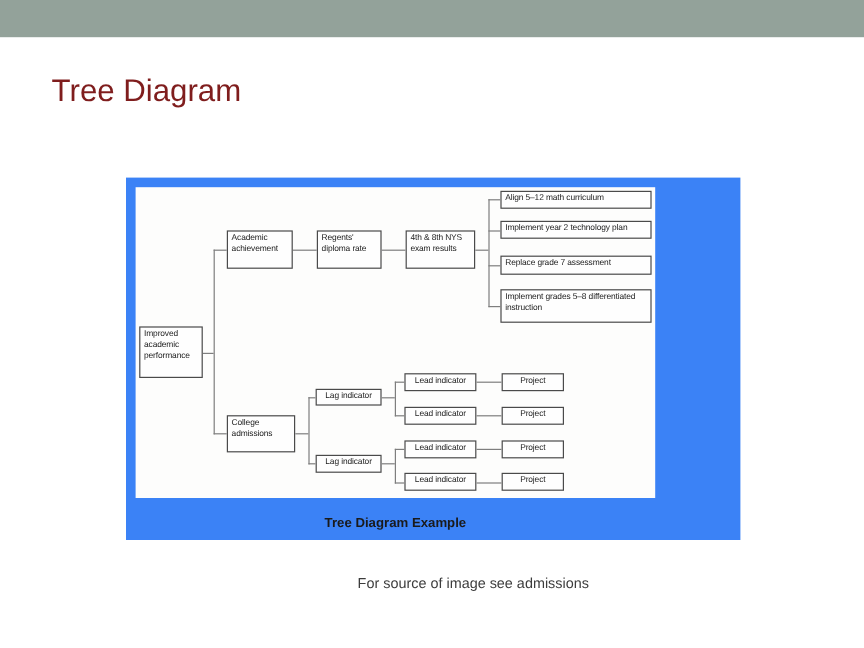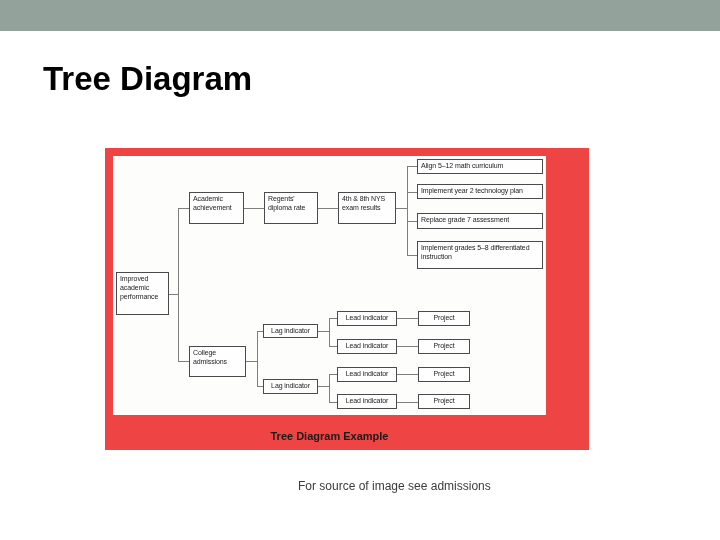--- a/index.html
+++ b/index.html
@@ -16,31 +16,32 @@
   }
   .topbar {
     position: absolute;
     left: 0; top: 0;
     width: 720px; height: 31px;
     background: #93a29a;
   }
   .title {
     position: absolute;
     left: 43px; top: 60px;
-    font-size: 33px;
-    font-weight: 700;
-    color: #000000;
+    font-size: 26px;
+    font-weight: 400;
+    color: #7f1d1d;
     letter-spacing: 0px;
     white-space: nowrap;
   }
   .figure {
     position: absolute;
     left: 105px; top: 148px;
     width: 484px; height: 302px;
-    background: #ef4444;
+    background: #3b82f6;
+    padding-left: 28px;
   }
   .canvas {
     position: absolute;
     left: 8px; top: 8px;
     width: 433px; height: 259px;
     background: #fdfdfc;
   }
   .node {
     position: absolute;
     box-sizing: border-box;

